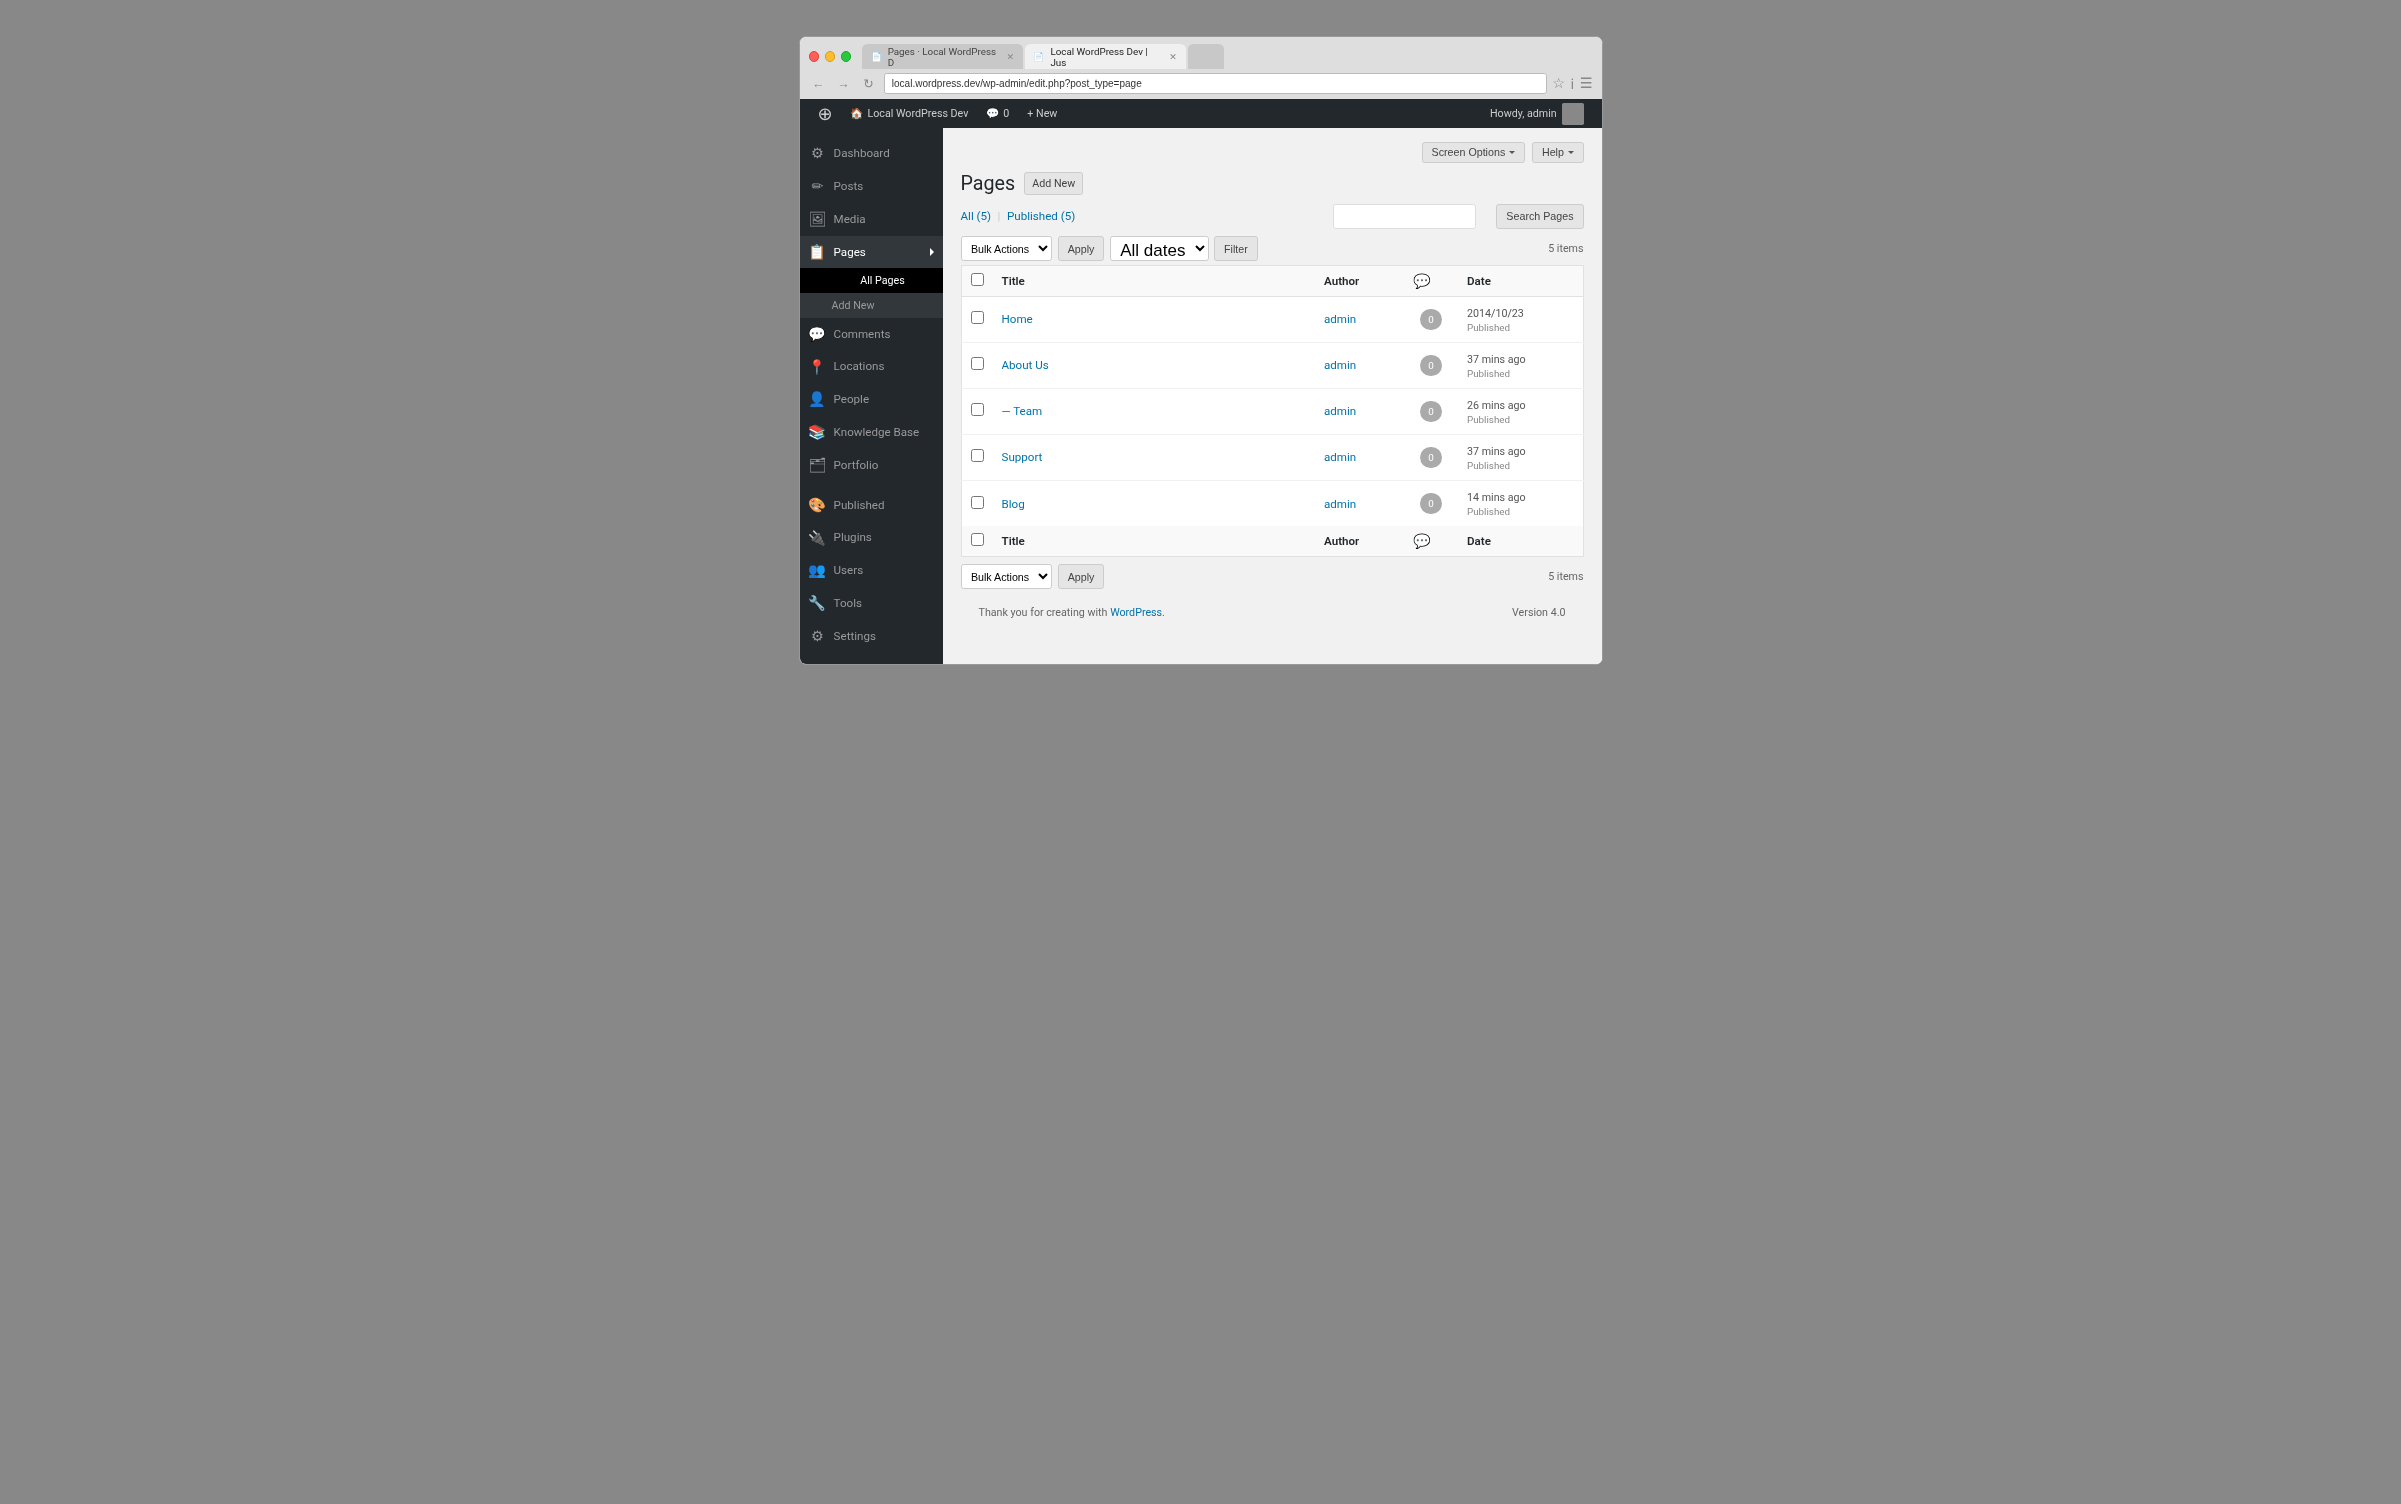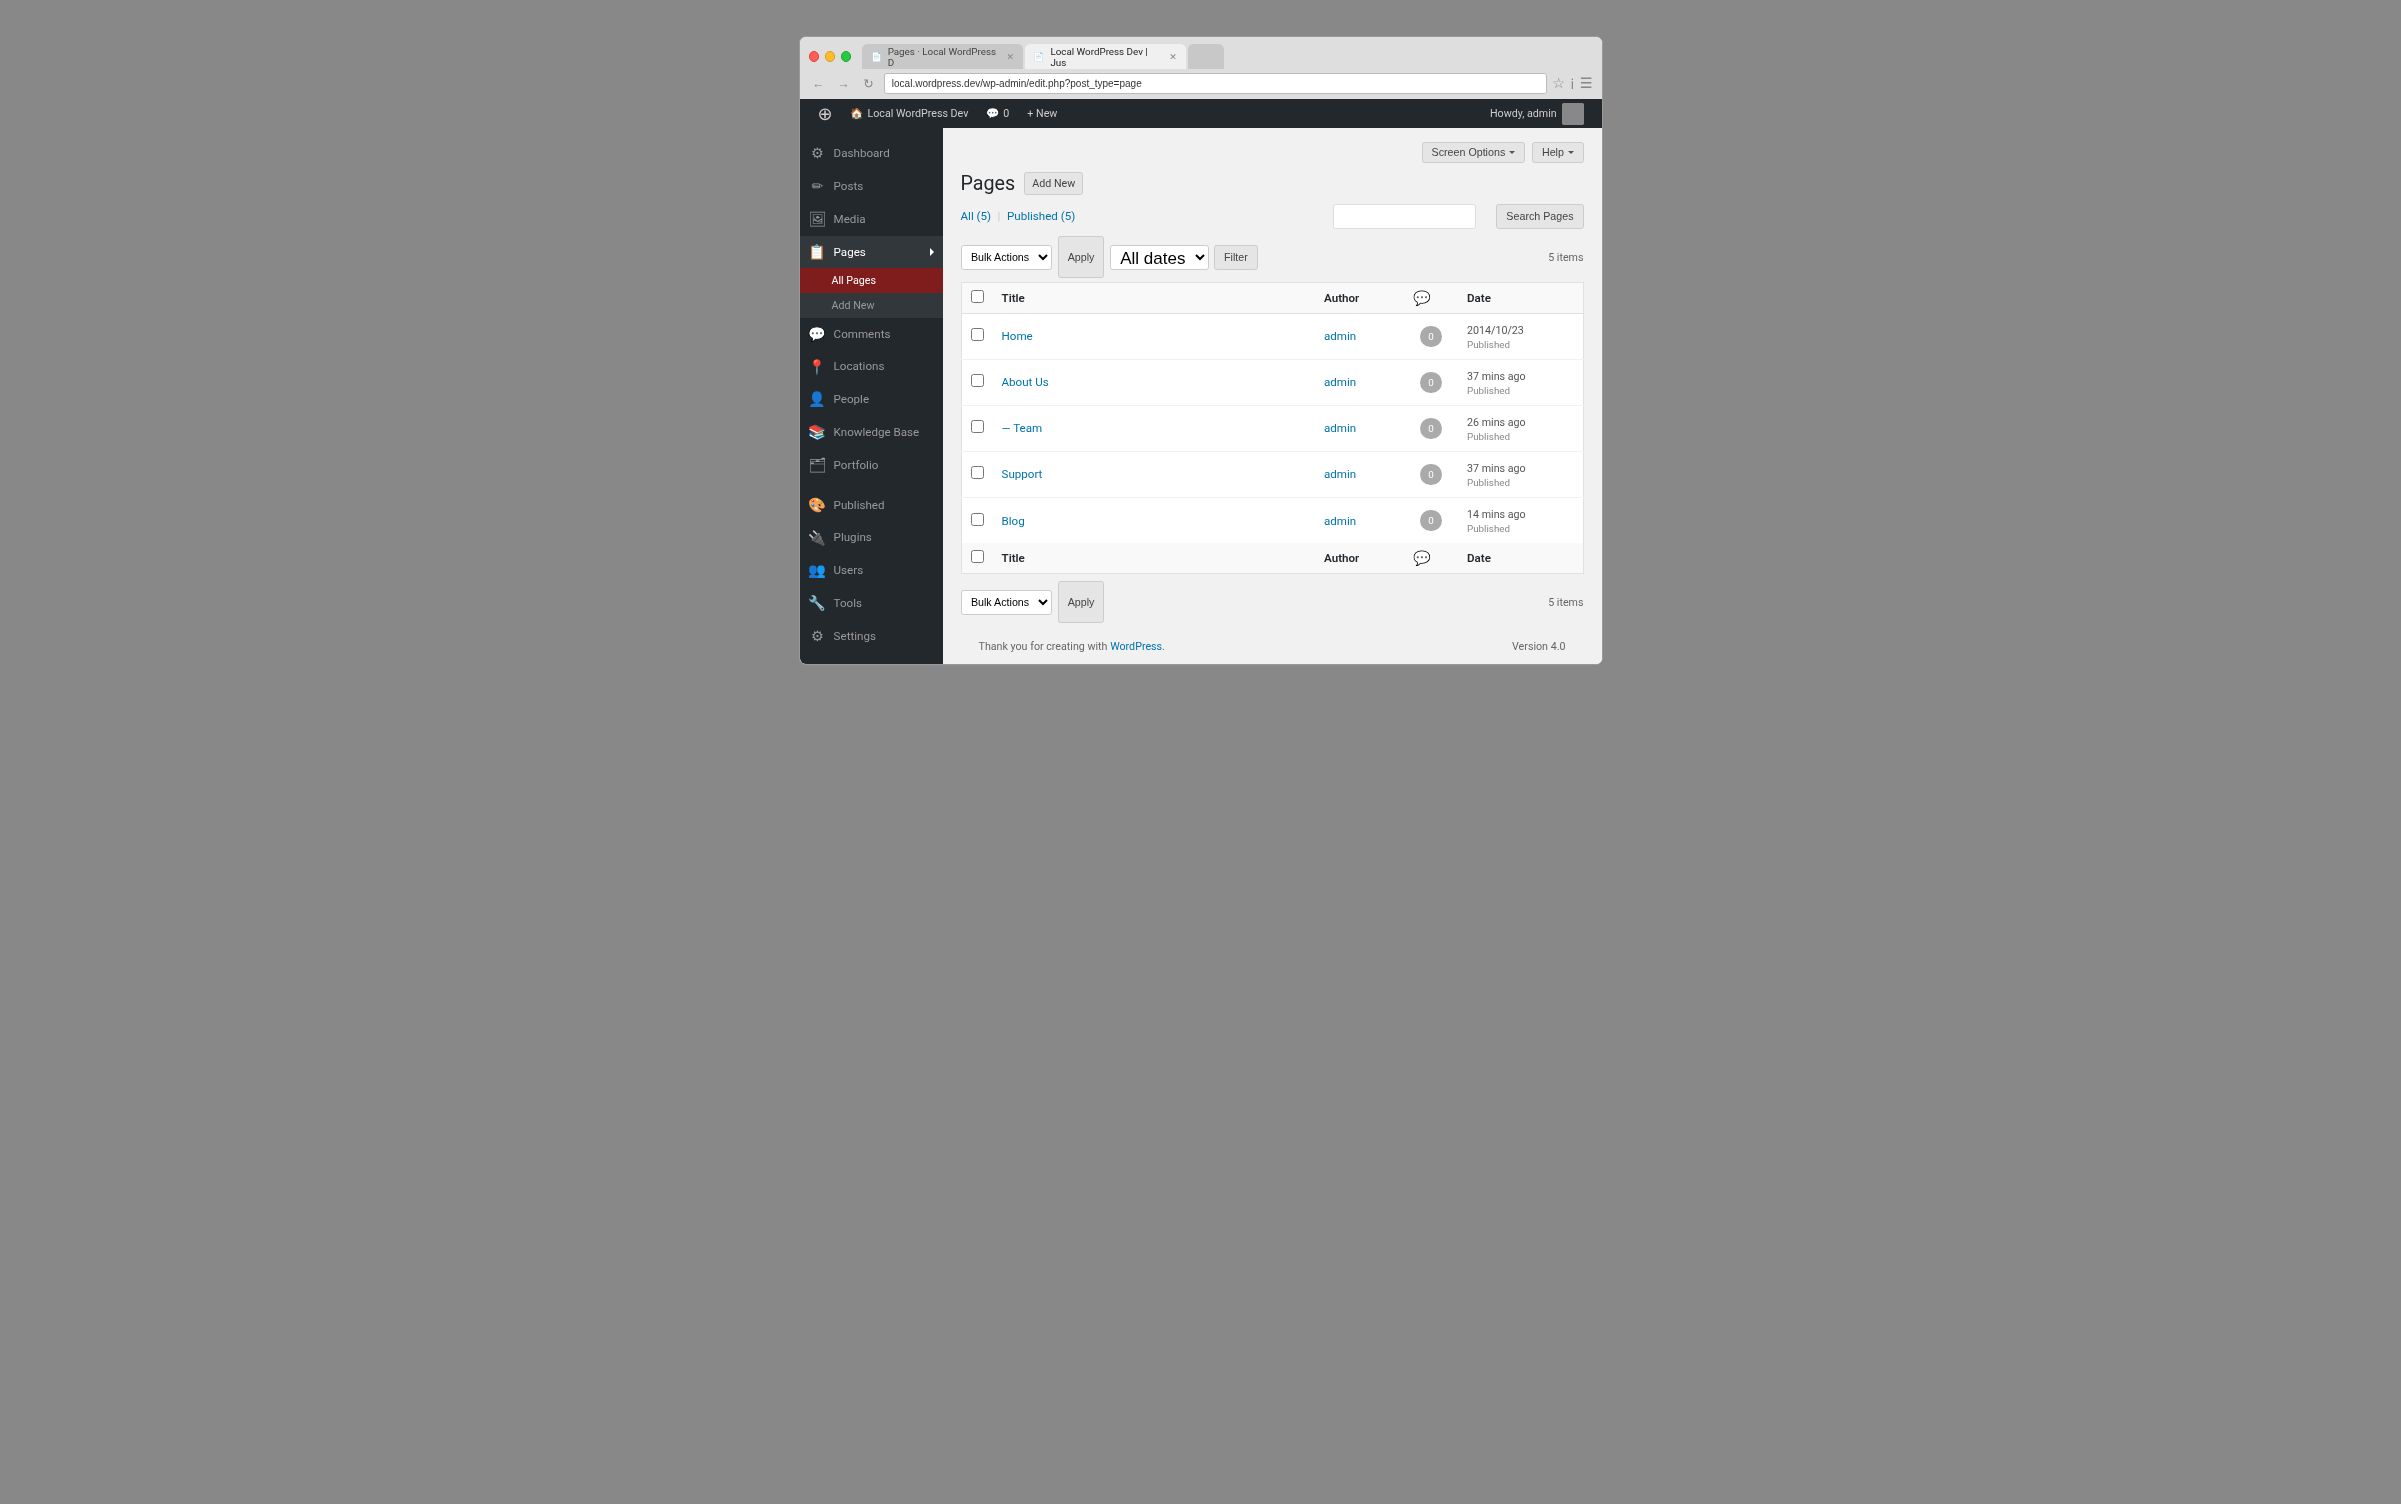--- a/index.html
+++ b/index.html
@@ -186,21 +186,21 @@
       flex-shrink: 0;
     }
     .sidebar-sub {
       background: #32373c;
     }
     .sidebar-sub .sidebar-item {
       padding: 5.4px 9px 5.4px 32px;
       font-size: 10.7px;
       color: #999;
     }
-    .sidebar-sub .sidebar-item.active { background: #7f1d1d; color: white; }
+    .sidebar-sub .sidebar-item.active { background: #000000; color: white; justify-content: center; }
     .sidebar-arrow {
       margin-left: auto;
       border-left: 4.5px solid white;
       border-top: 4.5px solid transparent;
       border-bottom: 4.5px solid transparent;
       width: 0; height: 0;
     }
 
     
     .wp-main {
@@ -319,21 +319,21 @@
       height: 25px;
     }
     .btn-apply {
       background: #e5e5e5;
       border: 0.9px solid #ccc;
       border-radius: 2.7px;
       padding: 2.7px 9px;
       font-size: 10.7px;
       color: #444;
       cursor: pointer;
-      height: 42px;
+      height: 25px;
     }
     .date-select {
       padding: 2.7px 5.4px;
       font-size: 17px;
       border: 0.9px solid #ccc;
       border-radius: 2.7px;
       background: white;
       cursor: pointer;
       height: 25px;
     }

